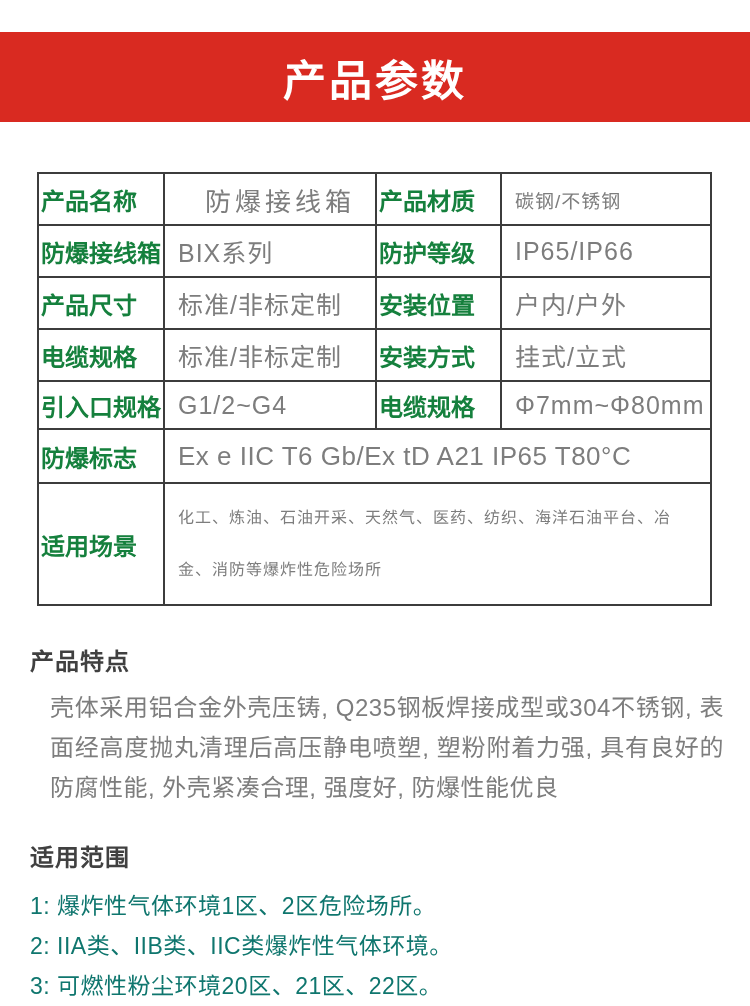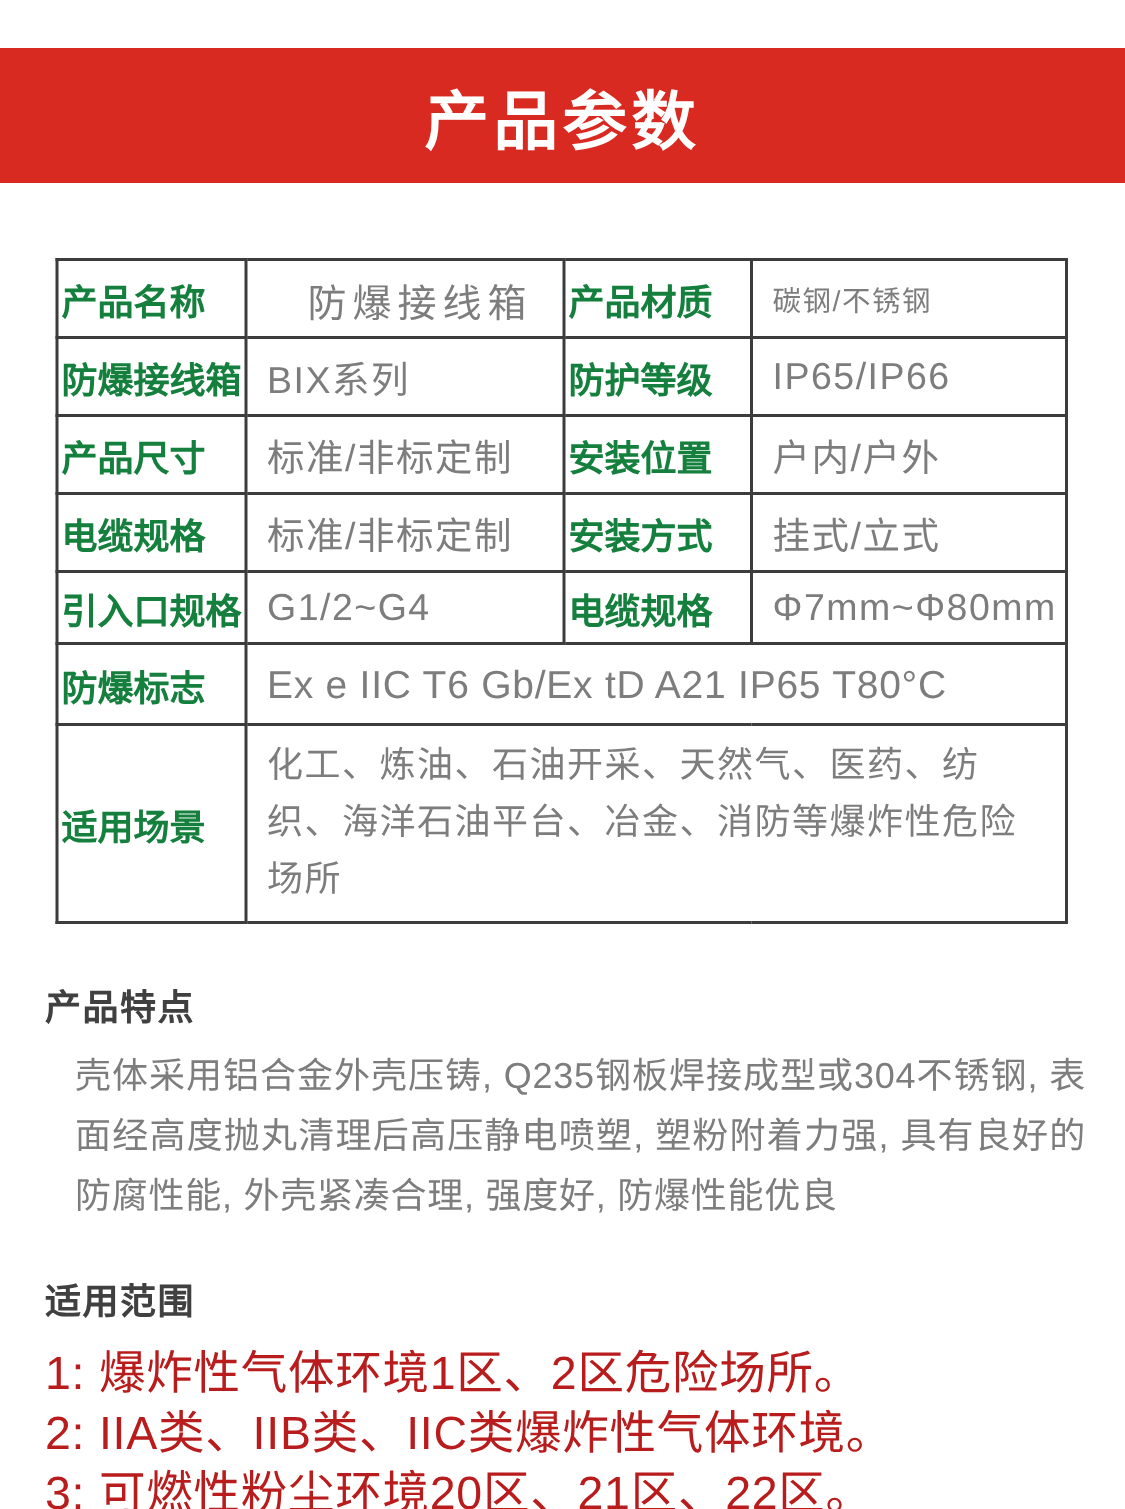--- a/index.html
+++ b/index.html
@@ -59,22 +59,22 @@
     font-size: 25px;
     color: #7d7d7d;
     padding: 0 8px 0 13px;
     letter-spacing: 1px;
     white-space: nowrap;
   }
   td.val-lg { font-size: 26px; letter-spacing: 4px; padding-left: 40px; }
   td.val-sm { font-size: 19px; letter-spacing: 1px; border-radius: 17px; }
   td.val-ex { font-size: 26px; letter-spacing: 0.5px; }
   td.val-scene {
-    font-size: 24px;
-    line-height: 38px;
+    font-size: 16px;
+    line-height: 52px;
     letter-spacing: 1px;
     white-space: normal;
     padding: 8px 10px 8px 13px;
   }
 
   
   .text-section { margin: 0 26px 0 30px; }
   .text-section h2 {
     font-size: 24px;
     font-weight: bold;
@@ -90,23 +90,23 @@
     color: #7d7d7d;
     letter-spacing: 0.5px;
     text-align: justify;
     margin-left: 20px;
   }
   ul.scope-list {
     list-style: none;
     margin-top: 13px;
   }
   ul.scope-list li {
-    font-size: 31px;
+    font-size: 23px;
     line-height: 40px;
-    color: #b91c1c;
+    color: #0f766e;
     letter-spacing: 0.5px;
   }
 </style>
 </head>
 <body>
 
 <div class="page">
 
   <header class="banner">
     <h1>产品参数</h1>

